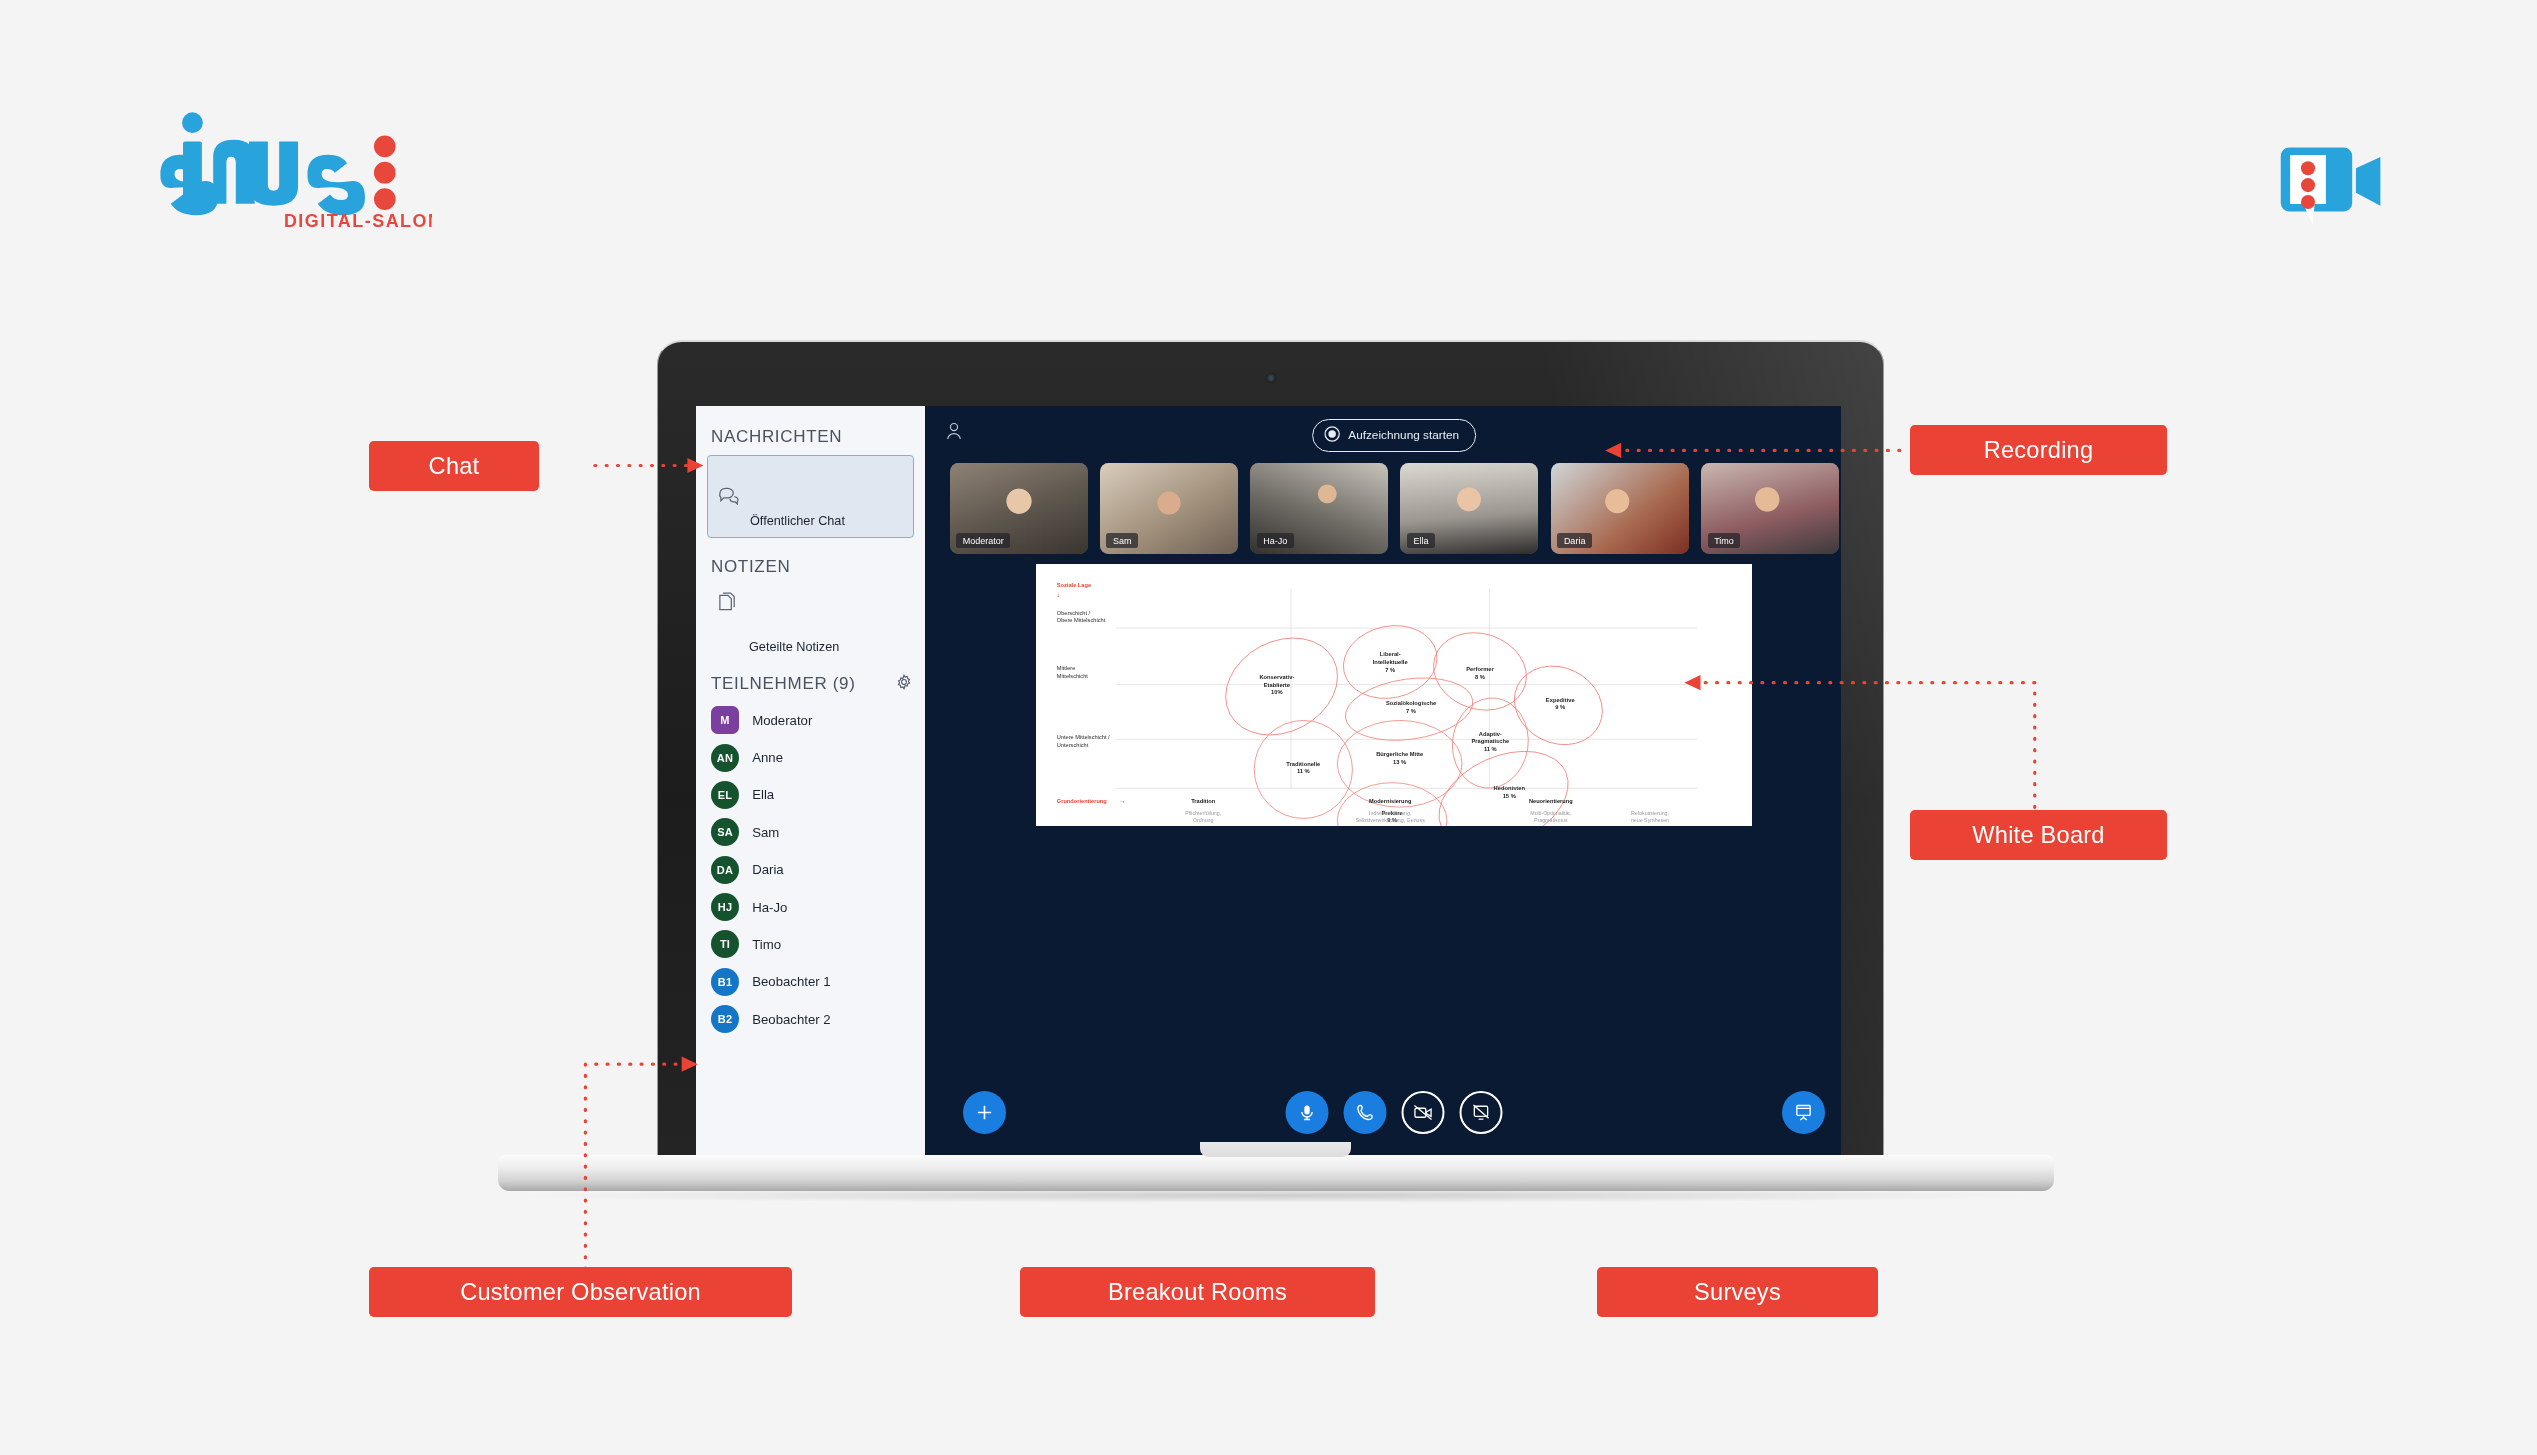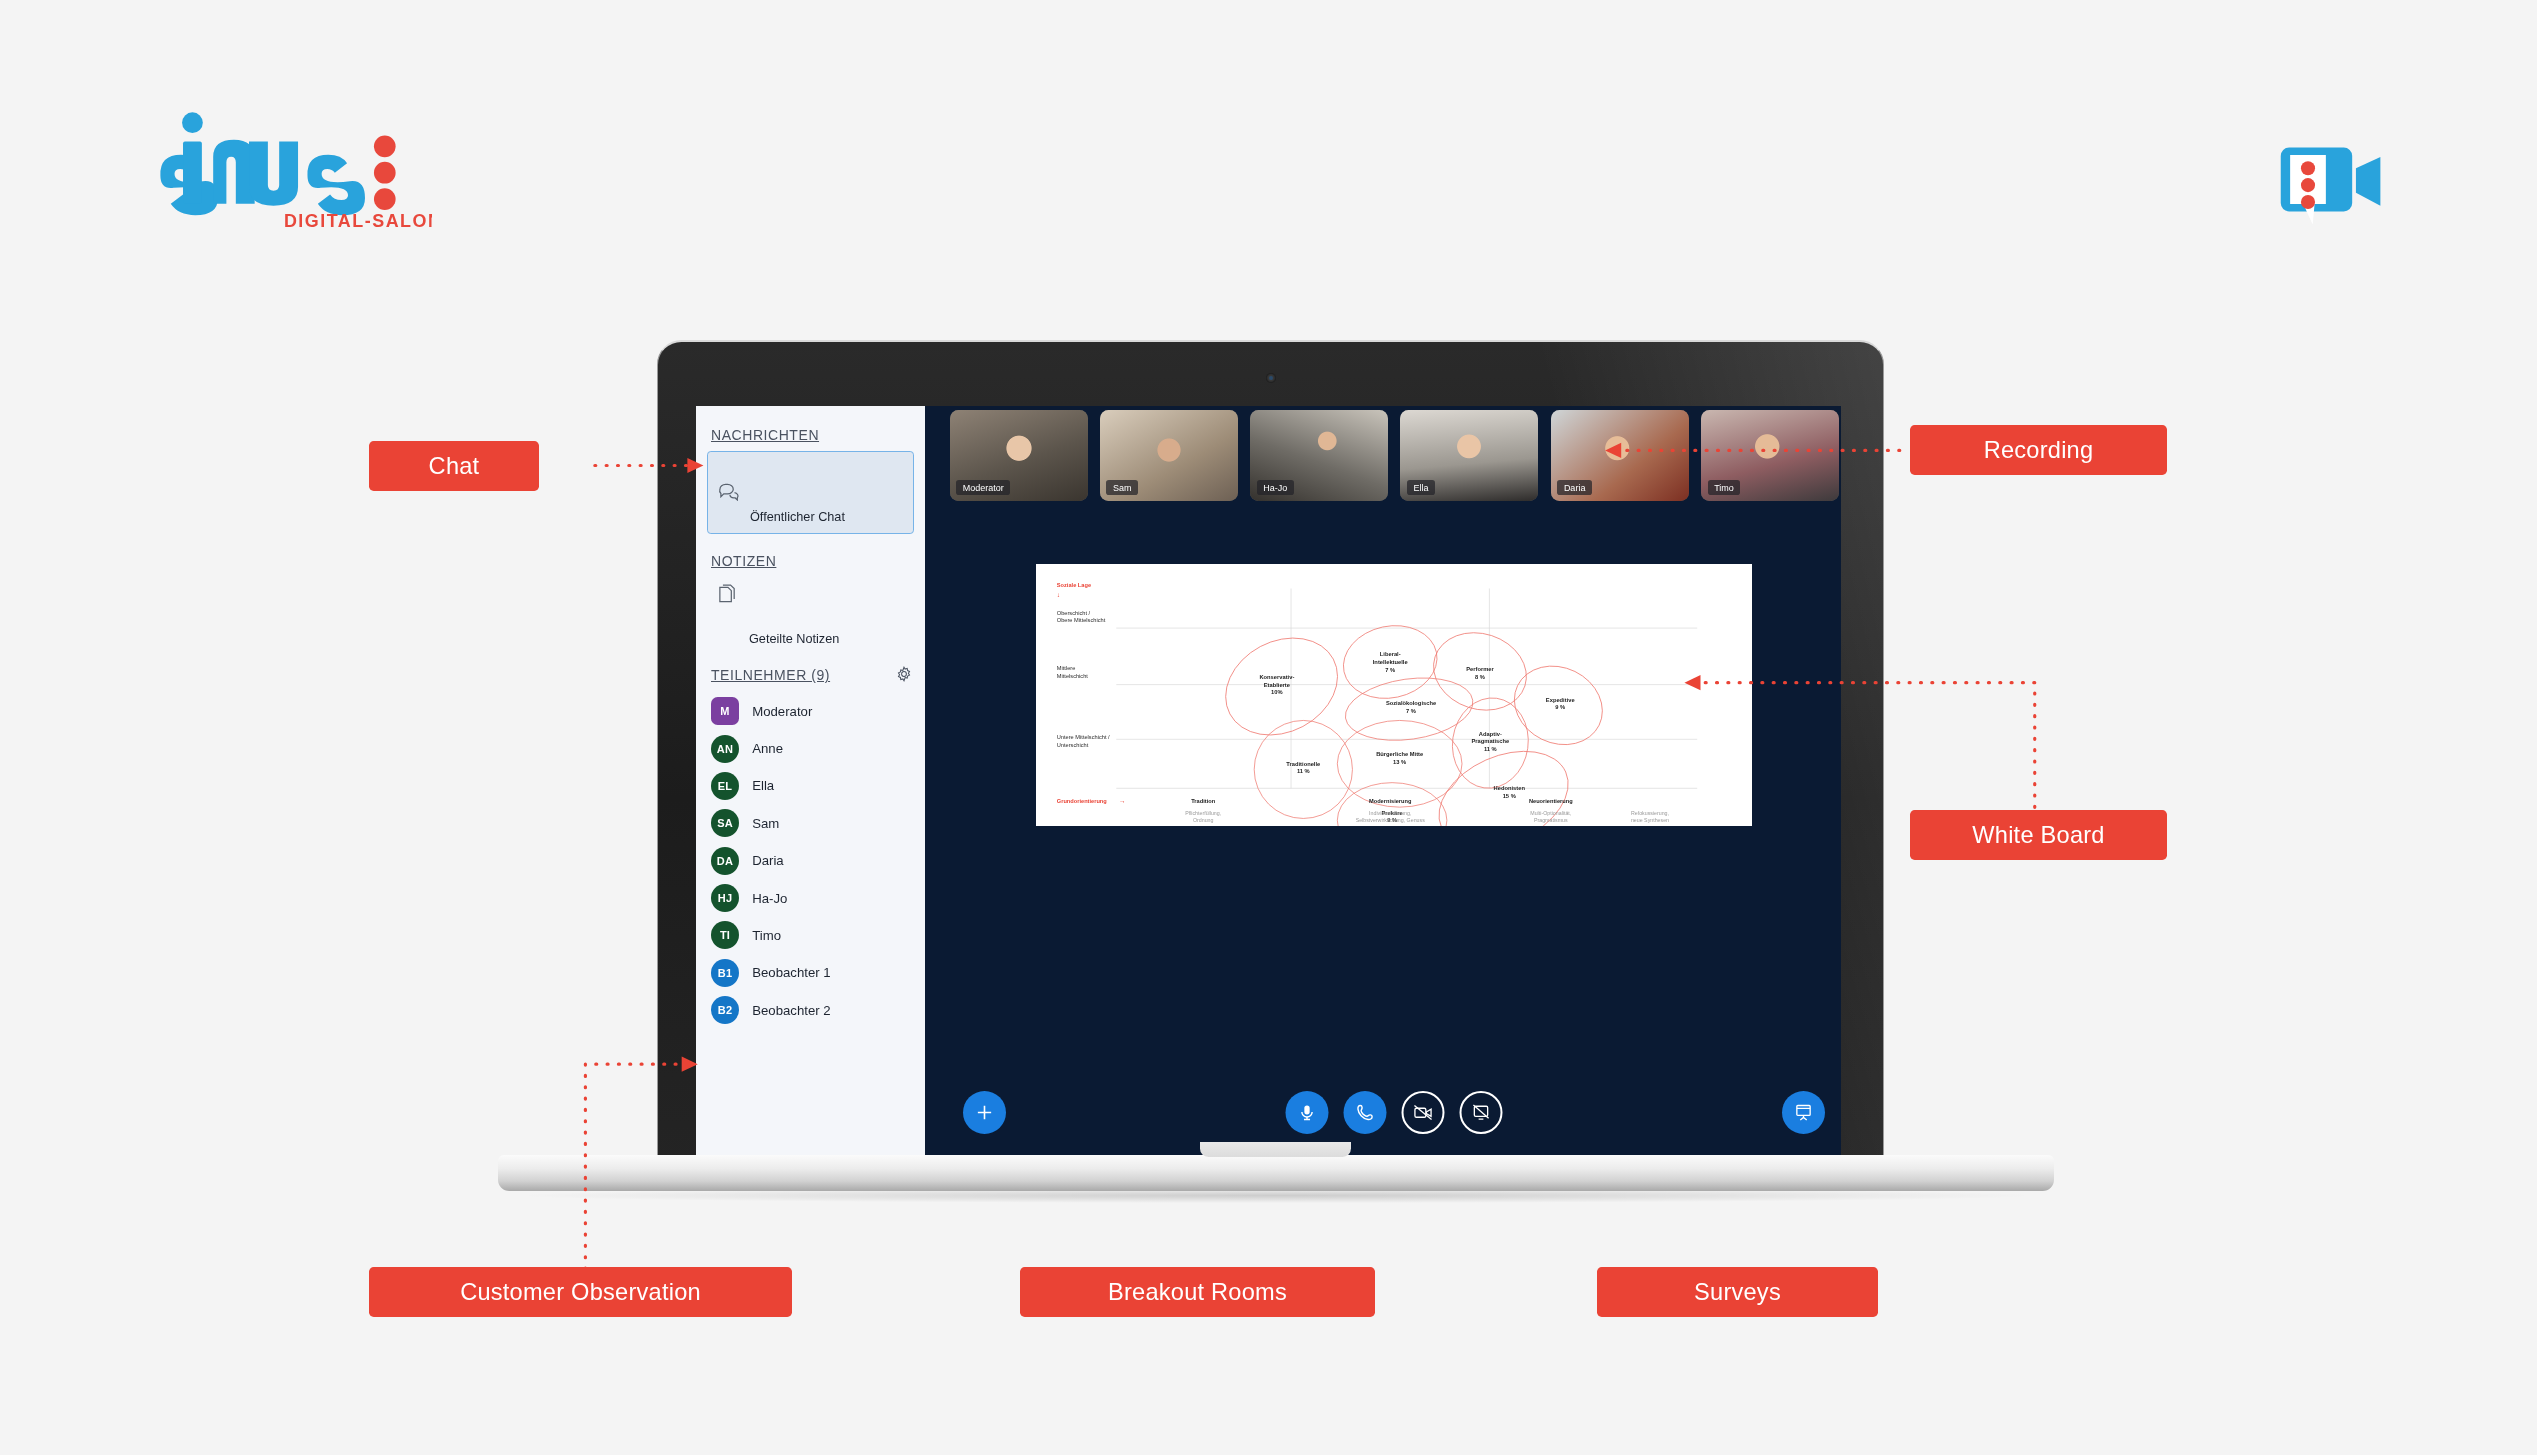--- a/index.html
+++ b/index.html
@@ -69,22 +69,22 @@
     border-radius: 0 0 3.8px 3.8px;
   }
 
   
   #sidebar {
     width: 229px; height: 100%; background: #f4f6fa;
     padding: 15px 0 0 0; flex: 0 0 229px;
     font-size: 12.3px; color: #23272e; overflow: hidden;
   }
   .side-head {
-    font-size: 14px; letter-spacing: .04em; color: #4a5260;
-    padding: 0 15px; margin: 5.7px 0 8.5px 0; font-weight: 400; text-decoration: underline;
+    font-size: 17px; letter-spacing: .04em; color: #4a5260;
+    padding: 0 15px; margin: 5.7px 0 8.5px 0; font-weight: 400;
   }
   .side-head-row {
     display:flex; align-items:center; justify-content:space-between;
     padding: 0 13.2px 0 15px; margin: 13.2px 0 7.6px 0;
   }
   .chat-item {
     margin: 0 11.3px; padding: 9.4px 9.4px; display: flex; align-items: center; gap: 11.3px;
     border: 1.4px solid #76b3e8; background: #dfe7f1; border-radius: 3.8px;
   }
   .note-item {
@@ -286,20 +286,44 @@
               </div>
               <div class="ptcp">
                 <div class="av obs">B2</div>
                 <div class="ptcp-name">Beobachter 2</div>
               </div>
             </div>
         </div>
 
         <div id="main">
 
+          <div id="topbar">
+            <span id="person-icon">
+              <svg width="16" height="18" viewBox="0 0 18 20" fill="none" stroke="#e6eaf0" stroke-width="1.3">
+                <circle cx="9" cy="5.6" r="4"></circle>
+                <path d="M2 19 a7 6 0 0 1 14 0"></path>
+              </svg>
+            </span>
+
+            <div id="rec-btn">
+              <span>
+                <svg width="16" height="16" viewBox="0 0 18 18">
+                  <circle cx="9" cy="9" r="8" fill="none" stroke="#e9edf3" stroke-width="1.4"></circle>
+                  <circle cx="9" cy="9" r="4.2" fill="#e9edf3"></circle>
+                </svg>
+              </span>
+              <span>Aufzeichnung starten</span>
+            </div>
+
+            <div id="kebab">
+                <i></i>
+                <i></i>
+                <i></i>
+              </div>
+          </div>
 
           <div id="tiles">
               <div class="tile">
                 <div class="bg" style="background: radial-gradient(circle at 50% 42%, rgb(232, 198, 168) 0px, rgb(232, 198, 168) 14%, rgba(0, 0, 0, 0) 15%), linear-gradient(160deg, rgb(142, 130, 117), rgb(92, 85, 76) 55%, rgb(58, 53, 47));"></div>
                 <div class="nm">Moderator</div>
               </div>
               <div class="tile">
                 <div class="bg" style="background: radial-gradient(circle at 50% 44%, rgb(216, 172, 140) 0px, rgb(216, 172, 140) 13%, rgba(0, 0, 0, 0) 14%), linear-gradient(150deg, rgb(217, 205, 188), rgb(157, 140, 119) 60%, rgb(109, 96, 84));"></div>
                 <div class="nm">Sam</div>
               </div>

